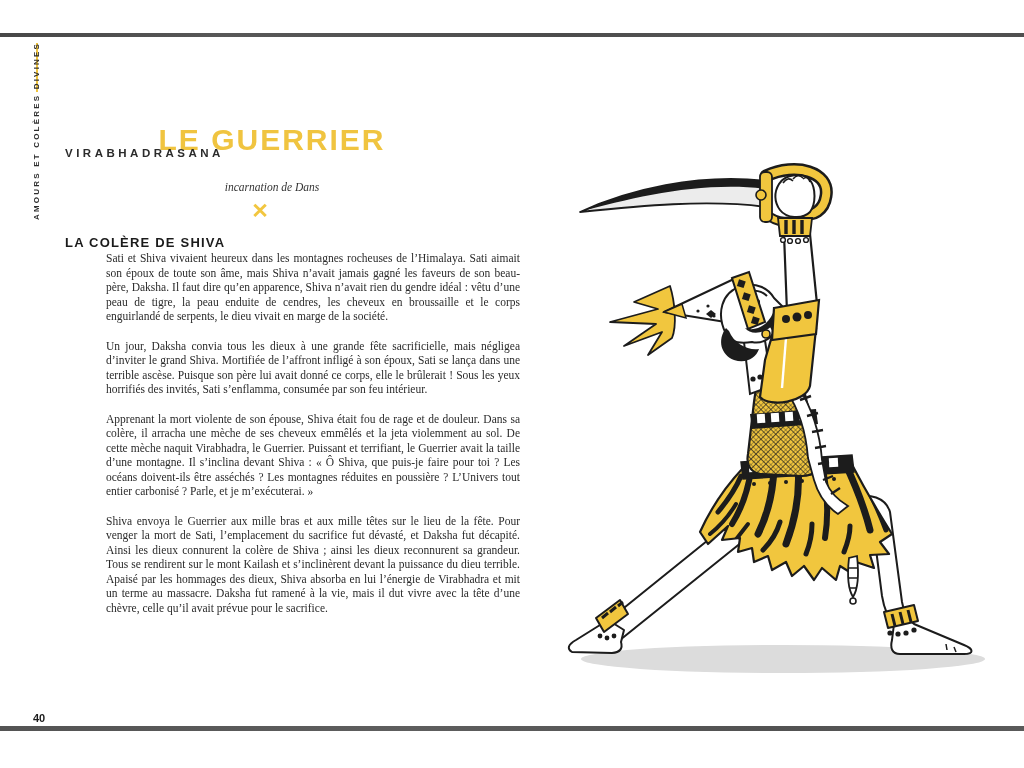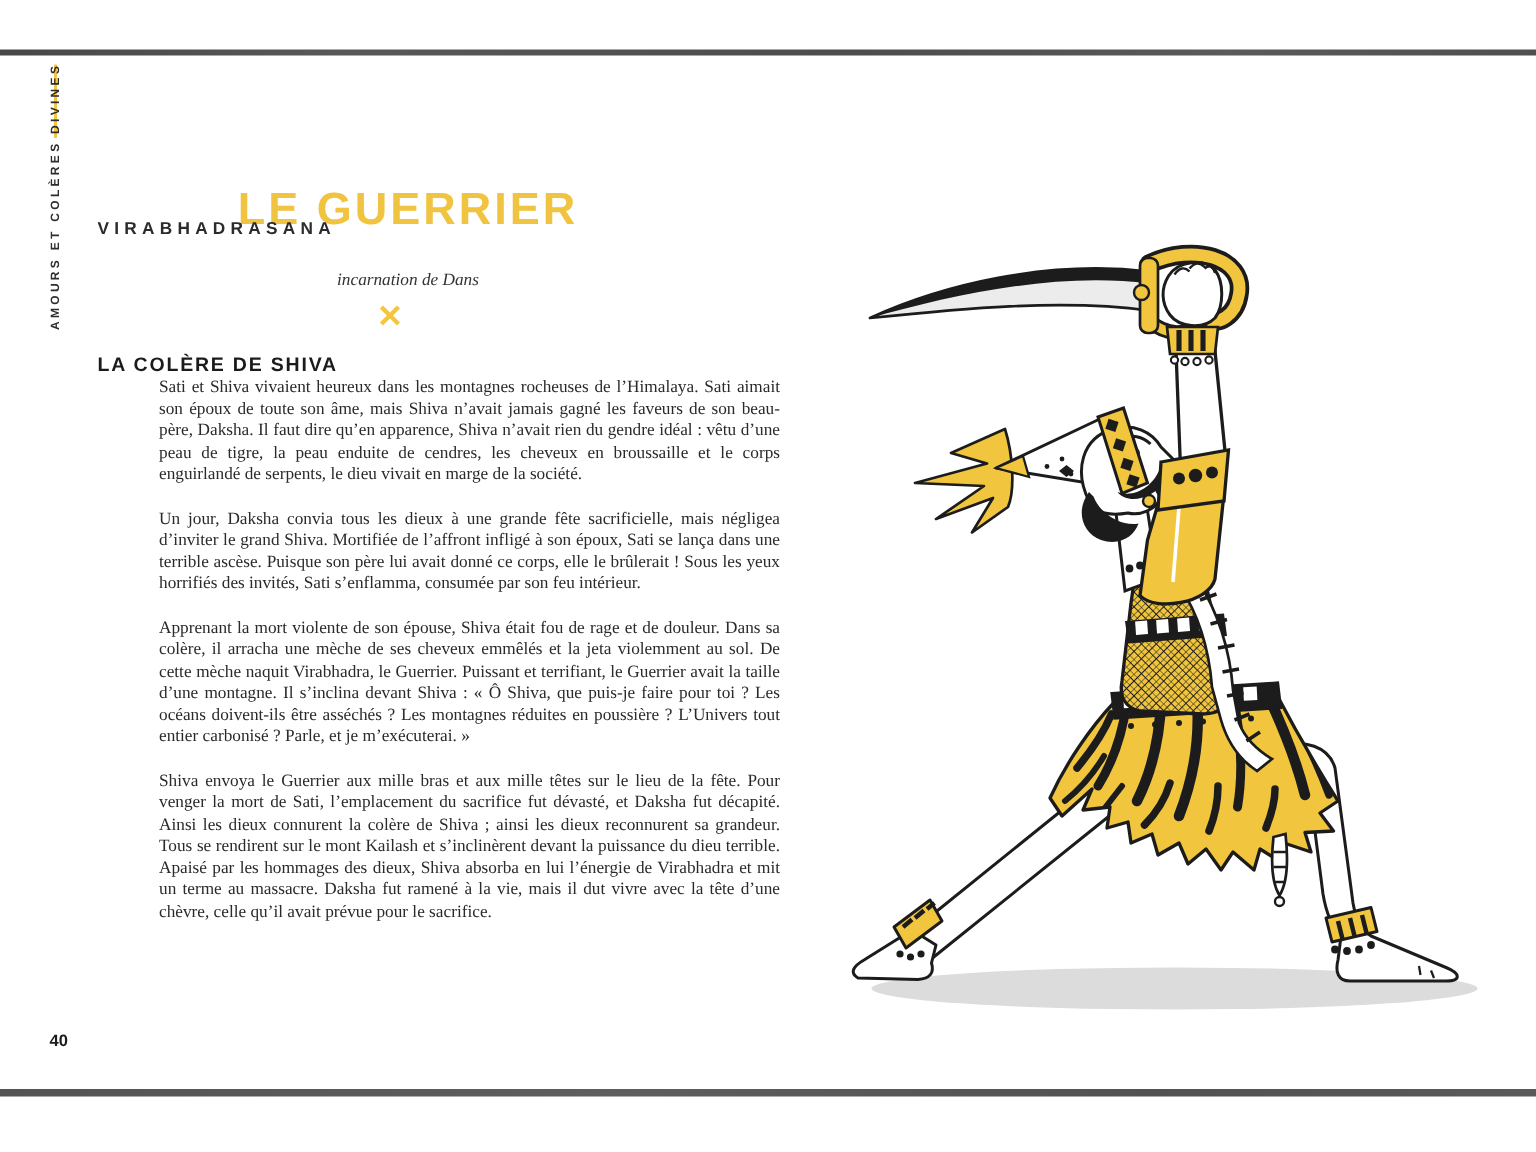--- a/index.html
+++ b/index.html
@@ -28,21 +28,21 @@
   .etymology{position:absolute;left:0;top:166px;width:414px;text-align:center;
       font-style:italic;font-size:11.5px;line-height:14px;color:#333;}
   .divider-x{position:absolute;left:0;top:199px;width:390px;text-align:center;
       font-family:"Liberation Sans",sans-serif;font-size:21px;color:#F2C63F;font-weight:bold;}
   .heading{position:absolute;left:0;top:235px;
       font-family:"Liberation Sans",sans-serif;font-weight:bold;font-size:13px;
       letter-spacing:1.2px;color:#1b1b1b;}
   .body-text{position:absolute;left:0;top:251px;width:414px;margin-left:41px;}
   .body-text p{margin:0 0 15px 0;font-size:11.5px;line-height:14.5px;
       text-align:justify;color:#2a2a2a;}
-  .folio{position:absolute;left:33px;top:688px;
+  .folio{position:absolute;left:33px;top:712px;
       font-family:"Liberation Sans",sans-serif;font-weight:bold;font-size:11px;color:#1b1b1b;}
 
   
   .art{position:absolute;left:558px;top:162px;width:444px;height:520px;}
 </style>
 </head>
 <body>
 
 <div id="page">
 

